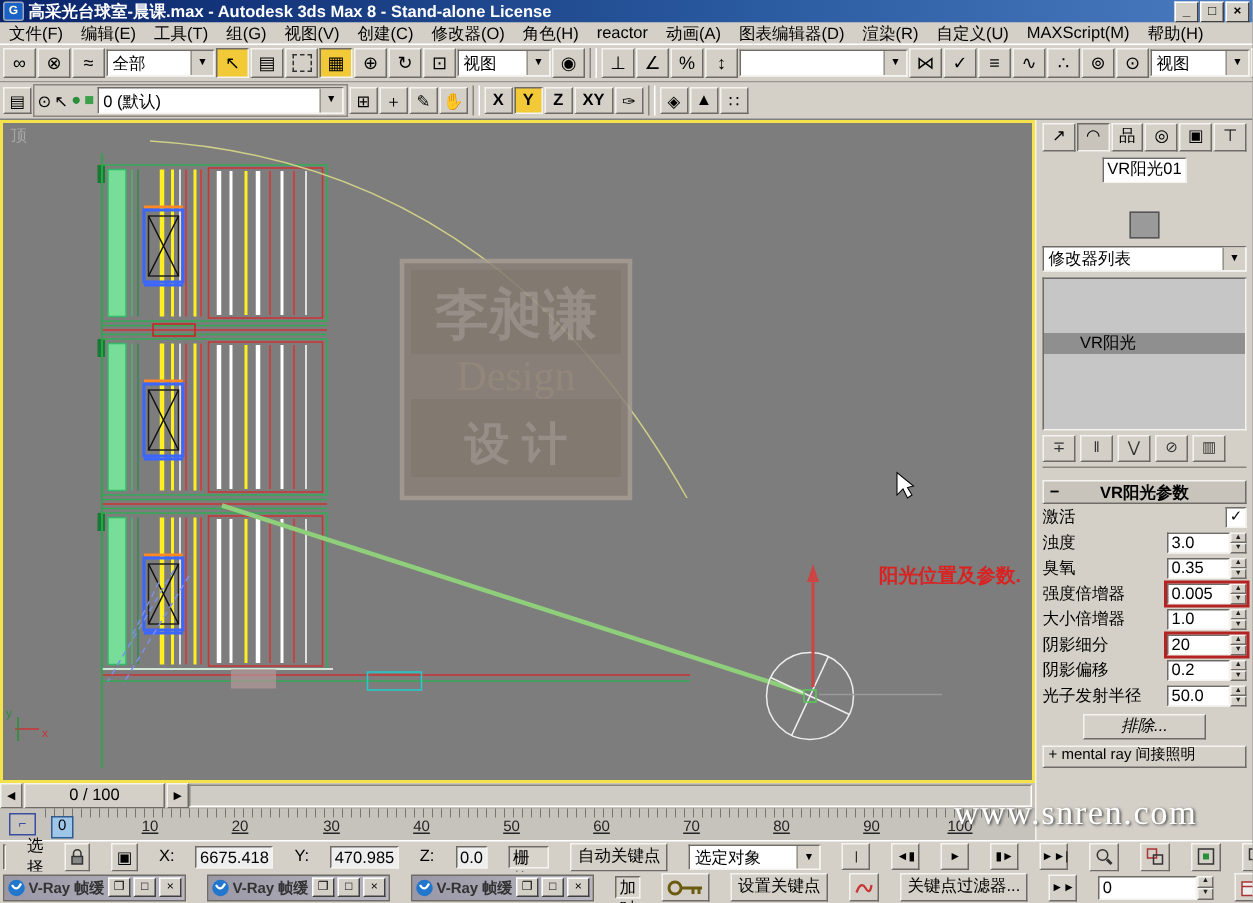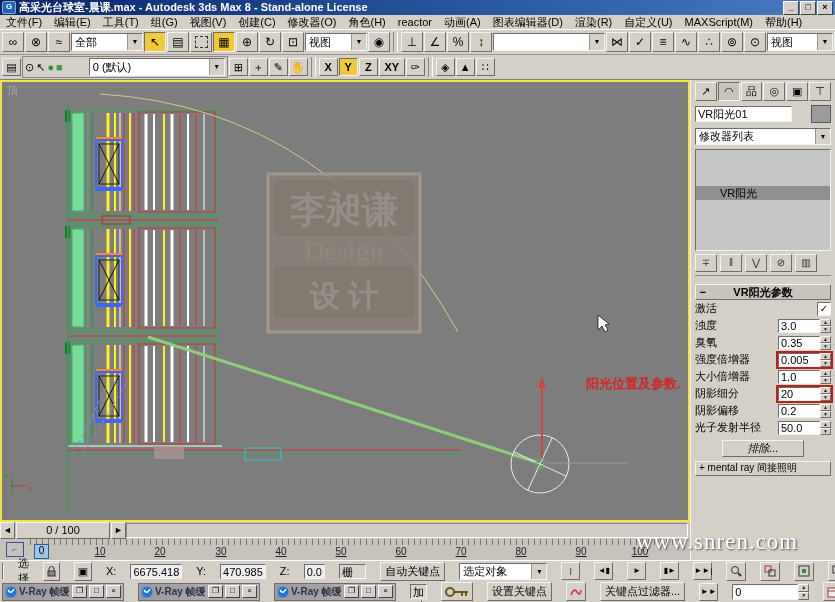--- a/index.html
+++ b/index.html
@@ -169,21 +169,21 @@
   <div class="ib">◈</div>
 </div>
 
 <div id="toolbar2" class="tbar abs">
   <div class="ib sm">▤</div>
   <div style="display:flex;align-items:center;gap:2px;border:1px solid #8a867f;padding:1px 2px;background:#d4d0c8;">
     <span>⊙</span>
     <span>↖</span>
     <span style="color:#2a8f3a;">●</span>
     <span style="color:#3aa04a;">■</span>
-    <div class="dd" style="width:136px;margin-left:24px;">
+    <div class="dd" style="width:164px;">
       <span class="txt">0 (默认)</span>
         <span class="arw">▼</span>
     </div>
   </div>
   <div class="ib sm">⊞</div>
   <div class="ib sm">＋</div>
   <div class="ib sm">✎</div>
   <div class="ib sm">✋</div>
   <div class="sep"></div>
   <div class="ib sm">
@@ -310,21 +310,21 @@
 
 <div id="panel" class="abs">
   <div id="tabs">
     <div class="tab">↗</div>
     <div class="tab on">◠</div>
     <div class="tab">品</div>
     <div class="tab">◎</div>
     <div class="tab">▣</div>
     <div class="tab">⊤</div>
   </div>
-  <div style="display:flex;gap:19px;align-items:center;">
+  <div style="display:flex;gap:19px;align-items:center;flex-direction:column;">
     <div class="fld" style="flex:1;">VR阳光01</div>
     <div style="width:18px;height:16px;background:#9a9a9a;border:1px solid #555;"></div>
   </div>
   <div class="dd" style="width:100%;margin-top:5px;height:17px;">
     <span class="txt">修改器列表</span>
       <span class="arw">▼</span>
   </div>
   <div id="stack">
     <div class="row">VR阳光</div>
   </div>

